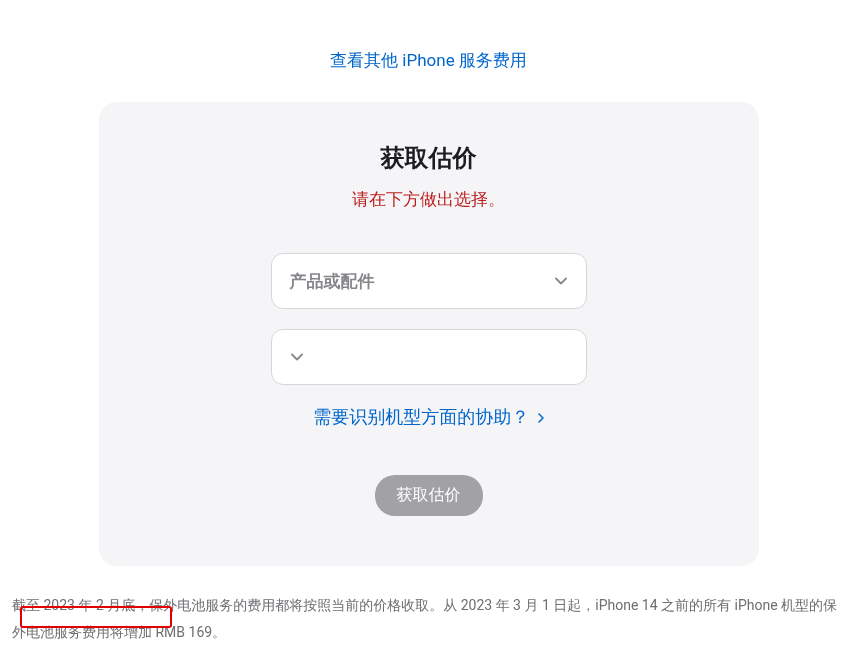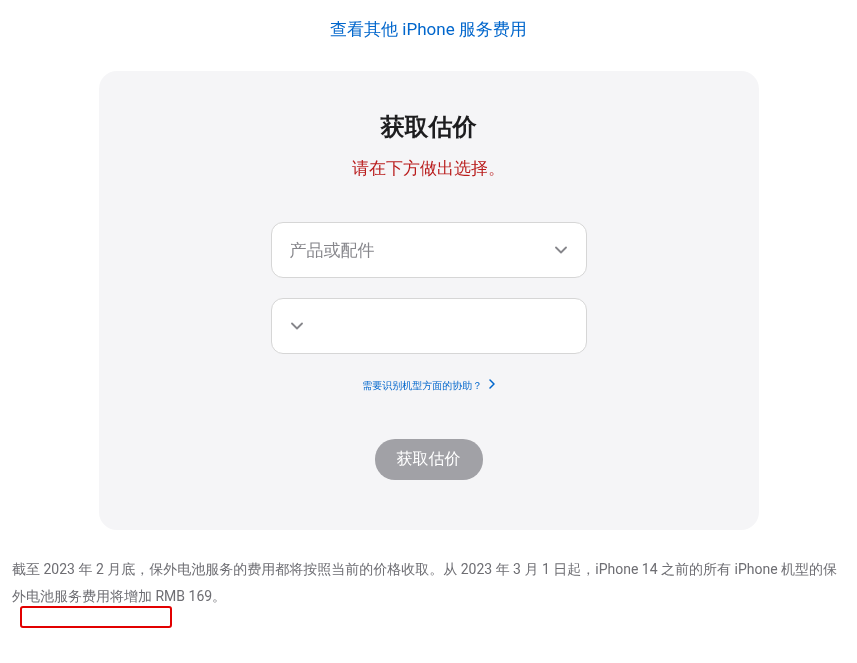--- a/index.html
+++ b/index.html
@@ -10,21 +10,21 @@
     body {
       font-family: -apple-system, BlinkMacSystemFont, "Segoe UI", Roboto, "Helvetica Neue", Arial, sans-serif;
       background: #ffffff;
       width: 857px;
       height: 663px;
       overflow: hidden;
       position: relative;
     }
     .top-link {
       text-align: center;
-      padding-top: 18px;
+      padding-top: 49px;
       padding-bottom: 30px;
     }
     .top-link a {
       color: #0066cc;
       text-decoration: none;
       font-size: 17px;
       cursor: pointer;
     }
     .card {
       width: 660px;
@@ -42,20 +42,21 @@
     }
     .card-subtitle {
       font-size: 17px;
       color: #b91c1c;
       margin-bottom: 42px;
     }
     .select-wrapper {
       position: relative;
       width: 316px;
       margin: 0 auto 20px auto;
+      font-weight: bold;
     }
     .select-box {
       width: 100%;
       height: 56px;
       background: #ffffff;
       border: 1px solid #d6d6d6;
       border-radius: 12px;
       display: flex;
       align-items: center;
       padding: 0 18px;
@@ -79,21 +80,21 @@
       width: 12px;
       height: 8px;
     }
     .help-link {
       margin-top: 6px;
       margin-bottom: 46px;
     }
     .help-link a {
       color: #0066cc;
       text-decoration: none;
-      font-size: 10px;
+      font-size: 18px;
       cursor: pointer;
     }
     .help-link a::after {
       content: "";
     }
     .help-chevron {
       display: inline-block;
       margin-left: 4px;
     }
     .submit-btn {

